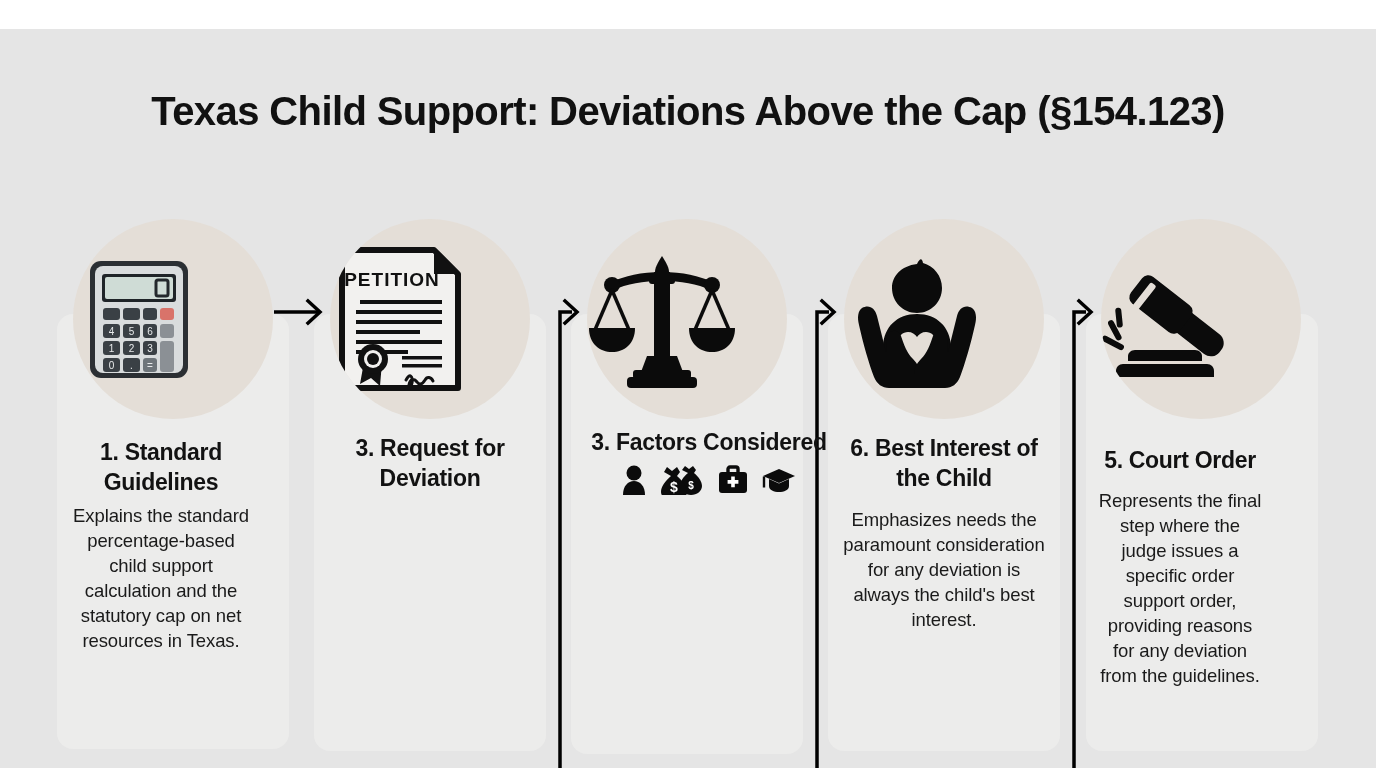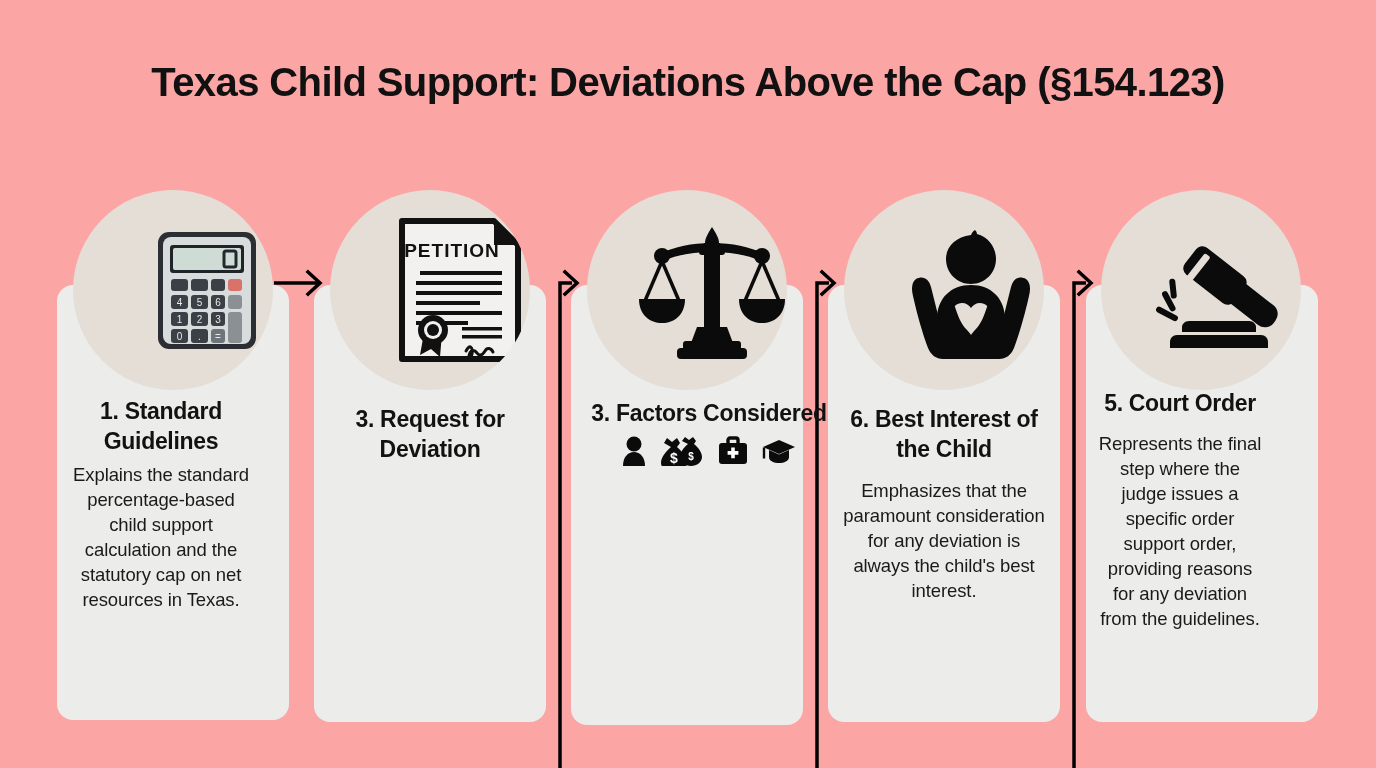--- a/index.html
+++ b/index.html
@@ -12,21 +12,22 @@
     width: 1376px;
     height: 768px;
     overflow: hidden;
     font-family: "Liberation Sans", sans-serif;
     position: relative;
   }
 
   #page {
     position: absolute;
     inset: 0;
-    background: #fca5a5;
+    background: #e5e5e5;
+    margin-top: 29px;
   }
 
   
   .title {
     position: absolute;
     left: 0;
     top: 60px;
     width: 1376px;
     text-align: center;
     font-size: 40px;
@@ -55,21 +56,21 @@
   }
 
   .icon-circle {
     position: absolute;
     width: 200px;
     height: 200px;
     border-radius: 50%;
     background: #e4ded7;
     display: flex;
     align-items: center;
-    justify-content: flex-end;
+    justify-content: flex-start;
     overflow: hidden;
   }
 
   .card-body {
     position: absolute;
     left: 0;
     width: 100%;
     box-sizing: border-box;
     padding: 0 12px;
     text-align: center;
@@ -165,21 +166,21 @@
         <text x="38.5" y="98.5">1</text>
           <text x="58.5" y="98.5">2</text>
           <text x="77" y="98.5">3</text>
         <text x="38.5" y="115.5">0</text>
           <text x="58.5" y="115.5">.</text>
           <text x="77" y="115.5">=</text>
       </g>
     </svg>
   </div>
 
-  <div class="card-body" style="left:57px; top:396px; width:208px;">
+  <div class="card-body" style="left:57px; top:408px; width:208px;">
     <p class="card-title">1. Standard Guidelines</p>
     <p class="card-desc">Explains the standard percentage-based child support calculation and the statutory cap on net resources in Texas.</p>
   </div>
 
   <div class="card" style="left:314px; top:285px; width:232px; height:437px;"></div>
 
   <div class="icon-circle" style="left:330px; top:190px;">
     <svg width="140" height="150" viewBox="0 0 140 150">
       <path d="M12 6 H104 L128 30 V144 H12 Z" fill="#f2f1ef" stroke="#111" stroke-width="6" stroke-linejoin="round"></path>
       <path d="M104 6 L128 30 H104 Z" fill="#111"></path>
@@ -293,21 +294,21 @@
 
         <path d="M128 62 c-7 -4 -13 0 -15 8 l-9 36 c-1 -5 1 -14 -2 -18 c-4 -5 -11 -4 -13 2
                  c-3 9 -6 17 -12 23 c-5 5 -7 10 -7 17 v12 h31 c7 0 12 -4 15 -11 c5 -13 11 -34 15 -52
                  c2 -8 1 -14 -3 -17 Z"></path>
       </g>
     </svg>
   </div>
 
   <div class="card-body" style="left:828px; top:404px; width:232px;">
     <p class="card-title">6. Best Interest of the Child</p>
-    <p class="card-desc" style="margin-top:14px;">Emphasizes that the paramount consideration for any deviation is always the child's best interest.</p>
+    <p class="card-desc" style="margin-top:14px;">Emphasizes needs the paramount consideration for any deviation is always the child's best interest.</p>
   </div>
 
   <div class="card" style="left:1086px; top:285px; width:232px; height:437px;"></div>
 
   <div class="icon-circle" style="left:1101px; top:190px;">
     <svg width="146" height="146" viewBox="0 0 146 146">
       <g fill="#0b0b0b">
 
         <rect x="72" y="52" width="70" height="25" rx="11" transform="rotate(38 72 52)"></rect>
 
@@ -318,18 +319,18 @@
         <path d="M22 118 h84 c4 0 7 3 7 7 v6 h-98 v-6 c0 -4 3 -7 7 -7 Z"></path>
         <path d="M34 104 h60 c4 0 7 3 7 6 v5 h-74 v-5 c0 -3 3 -6 7 -6 Z"></path>
 
         <rect x="6" y="76" width="6" height="22" rx="3" transform="rotate(-28 6 76)"></rect>
         <rect x="0" y="94" width="6" height="24" rx="3" transform="rotate(-62 0 94)"></rect>
         <rect x="14" y="62" width="6" height="20" rx="3" transform="rotate(-6 14 62)"></rect>
       </g>
     </svg>
   </div>
 
-  <div class="card-body" style="left:1086px; top:388px; width:188px;">
+  <div class="card-body" style="left:1086px; top:416px; width:188px;">
     <p class="card-title">5. Court Order</p>
     <p class="card-desc" style="margin-top:14px;">Represents the final step where the judge issues a specific order support order, providing reasons for any deviation from the guidelines.</p>
   </div>
 
 </div>
 
 </body></html>

